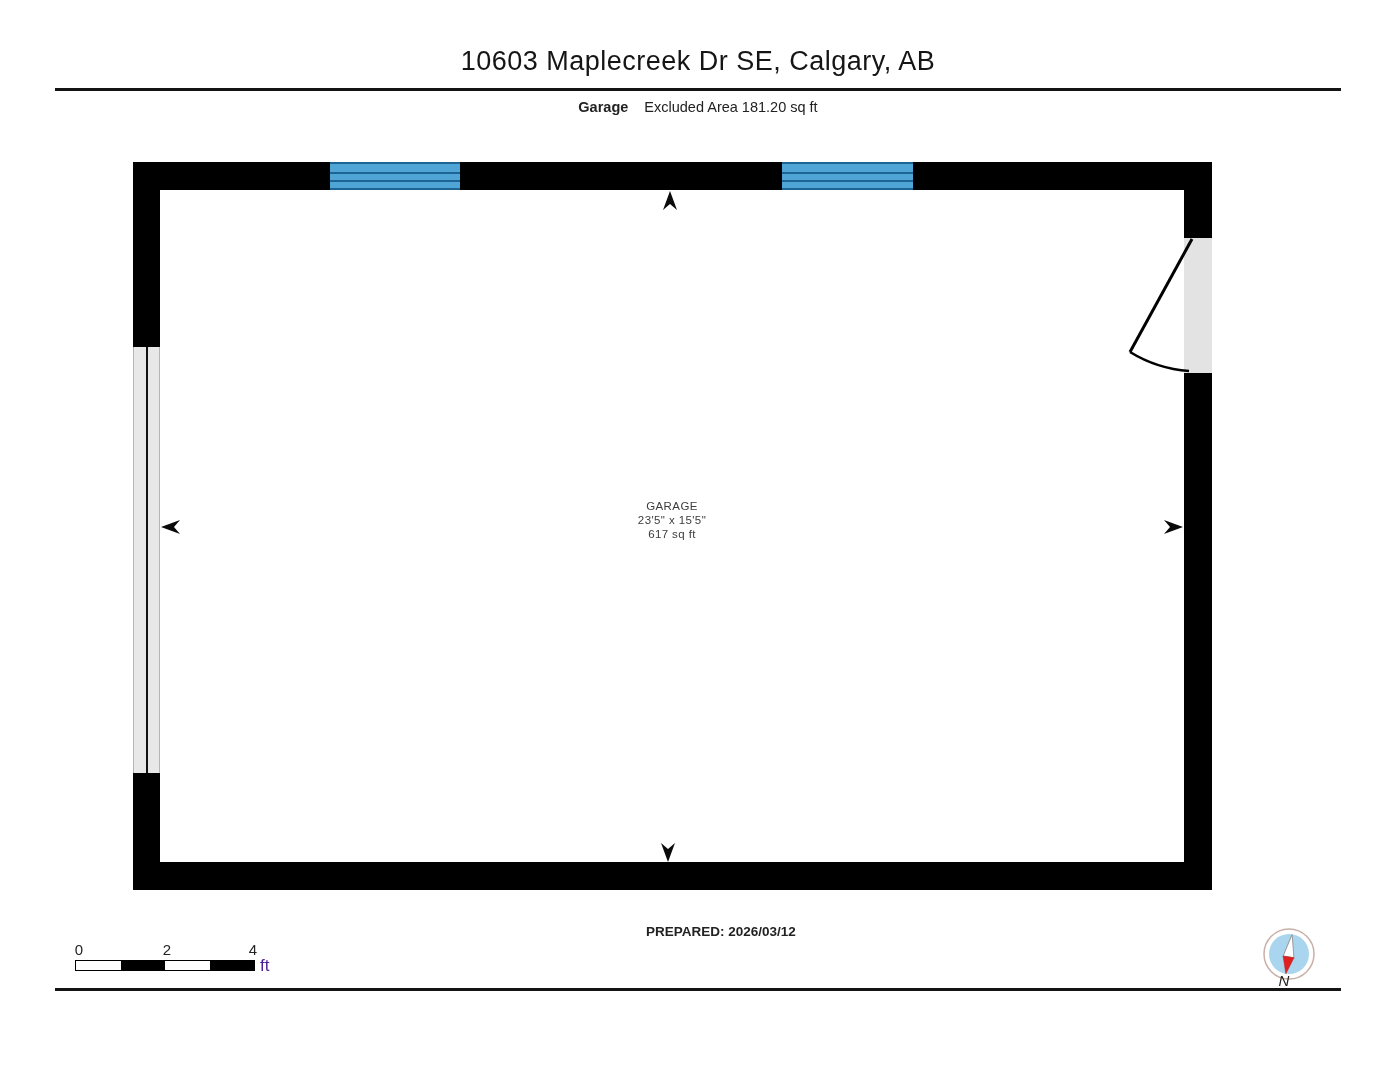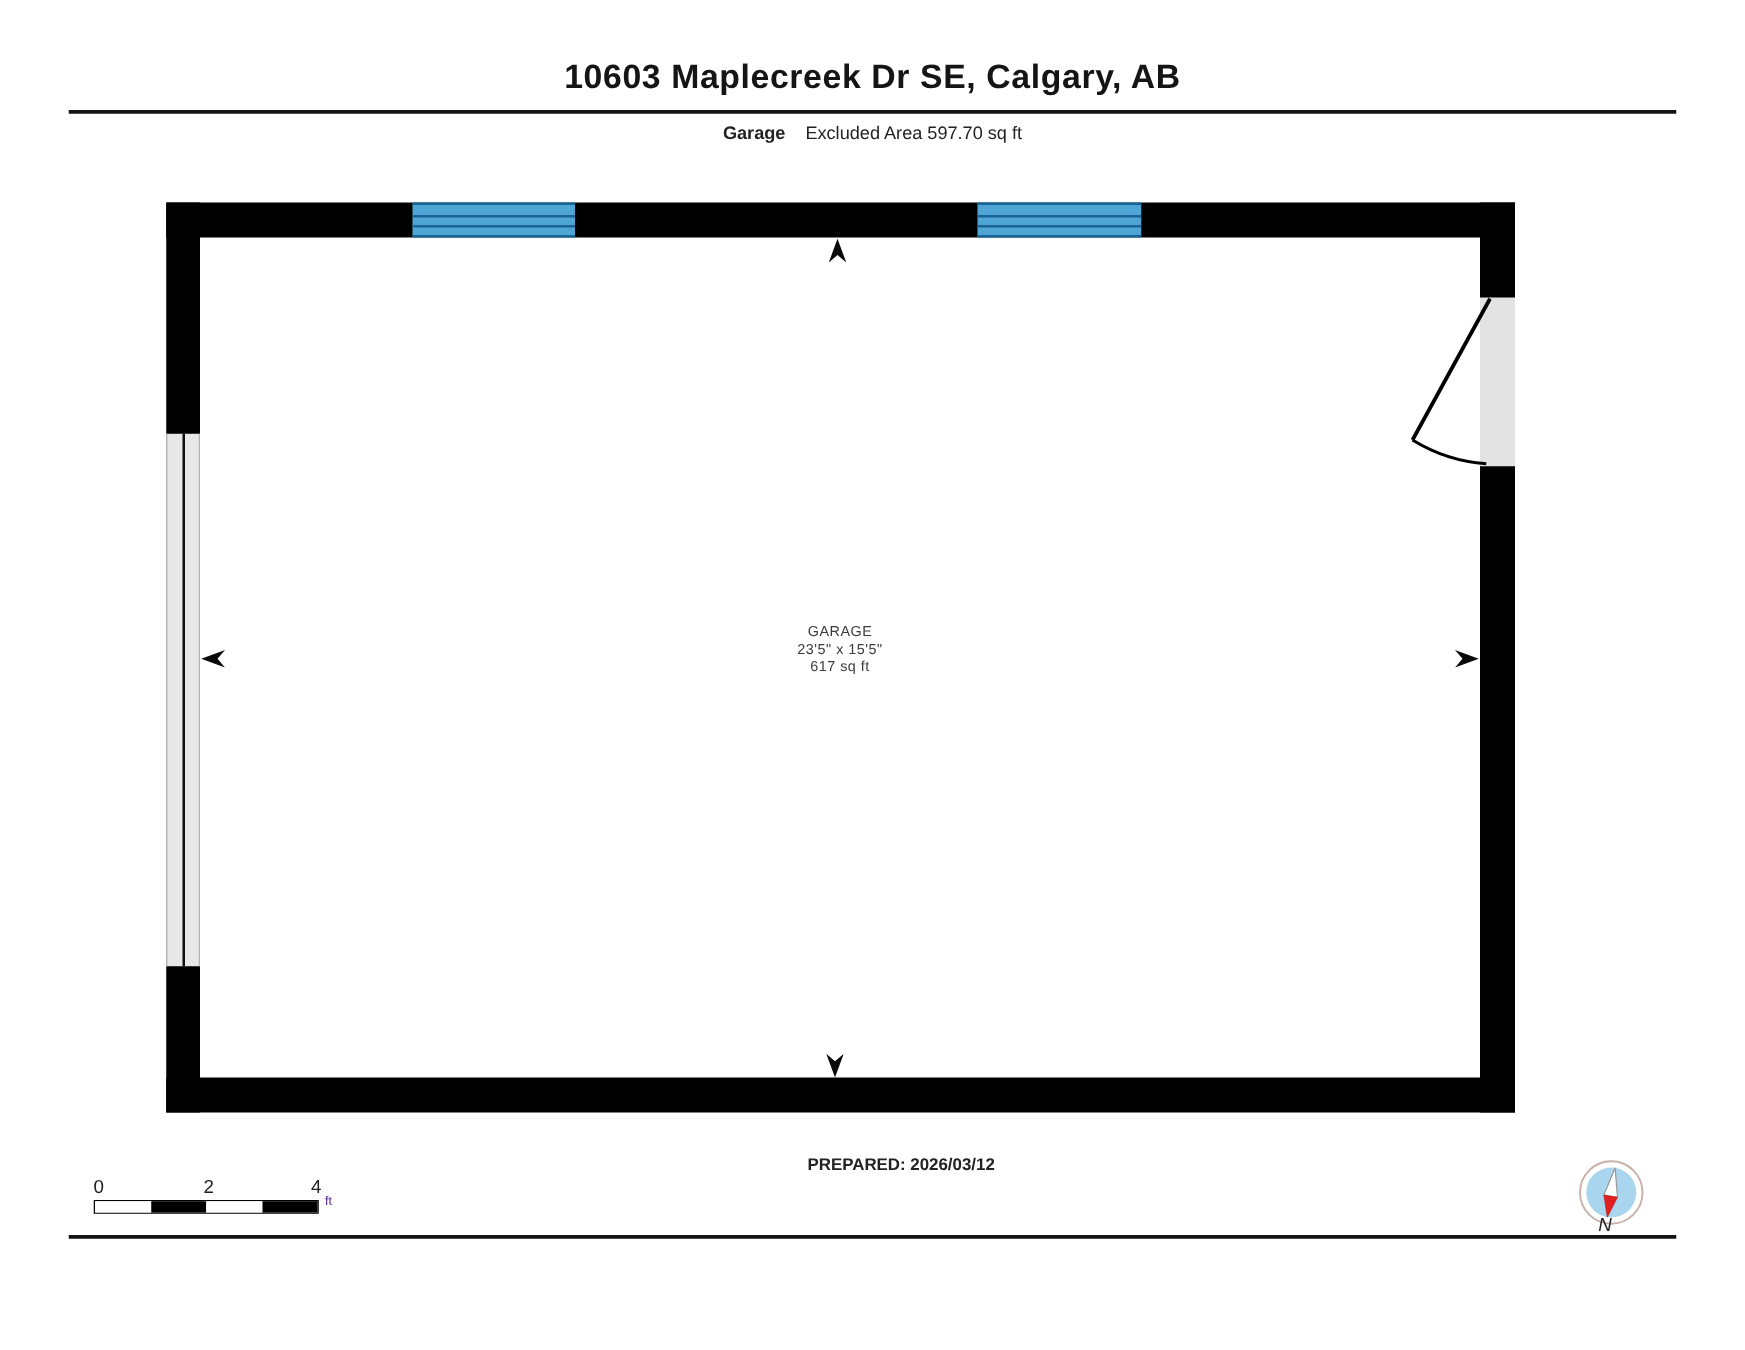--- a/index.html
+++ b/index.html
@@ -3,21 +3,21 @@
 <meta charset="utf-8">
 <style>
   html,body{margin:0;padding:0;background:#fff;}
   #canvas{
     position:relative;width:1396px;height:1080px;background:#ffffff;
     font-family:"Liberation Sans", sans-serif;color:#111;overflow:hidden;
   }
   .abs{position:absolute;}
 
   
-  .page-title{top:46px;left:0;width:100%;text-align:center;font-size:27px;font-weight:bold;letter-spacing:.5px;color:#151515;}
+  .page-title{top:46px;left:0;width:100%;text-align:center;font-size:27px;font-weight:normal;letter-spacing:.5px;color:#151515;}
   .rule{left:55px;width:1286px;height:3px;background:#141414;}
   .rule-top{top:88px;}
   .rule-bottom{top:988px;}
   .subtitle-row{top:99px;left:0;width:100%;display:flex;justify-content:center;align-items:baseline;gap:16px;font-size:14.5px;color:#222;}
   .floor-label{font-weight:bold;}
 
   
   .wall{background:#000;}
   .wall-top{left:133px;top:162px;width:1079px;height:28px;}
   .wall-bottom{left:133px;top:862px;width:1079px;height:28px;}
@@ -44,40 +44,40 @@
   .room-label{left:672px;top:499px;transform:translateX(-50%);text-align:center;color:#3d3d3d;font-size:11.5px;line-height:14px;letter-spacing:.4px;white-space:nowrap;}
 
   
   .dart{position:absolute;}
 
   
   .scale-tick{top:941px;width:18px;text-align:center;font-size:15px;color:#222;}
   .scale-bar{left:75px;top:960px;width:178px;height:9px;border:1px solid #000;display:flex;}
   .scale-bar .seg{flex:1;}
   .seg.w{background:#fff;} .seg.b{background:#000;}
-  .scale-unit{left:260px;top:956px;font-size:10px;color:#4c1d95;text-align:right;}
+  .scale-unit{left:260px;top:956px;font-size:17px;color:#4c1d95;text-align:right;}
 
   .prepared{left:630px;top:924px;font-size:13.5px;font-weight:bold;color:#222;padding-left:16px;}
 
   .compass{left:1259px;top:926px;width:60px;height:60px;}
   .compass-n{left:1271px;top:972px;width:26px;text-align:center;font-size:15px;font-style:italic;color:#222;}
 
   .disclaimer{left:55px;top:1000px;width:1100px;font-size:12.5px;color:#1a1a1a;}
 </style>
 </head>
 <body>
 
 <div id="canvas">
 
   <div class="abs page-title">10603 Maplecreek Dr SE, Calgary, AB</div>
   <div class="abs rule rule-top"></div>
 
   <div class="abs subtitle-row">
     <span class="floor-label">Garage</span>
-    <span>Excluded Area 597.70 sq ft</span>
+    <span>Excluded Area 181.20 sq ft</span>
   </div>
 
   <div class="abs wall wall-top"></div>
   <div class="abs wall wall-left"></div>
   <div class="abs wall wall-right"></div>
   <div class="abs wall wall-bottom"></div>
 
   <div class="abs window window-1">
     <div class="mullion m1"></div>
     <div class="mullion m2"></div>

